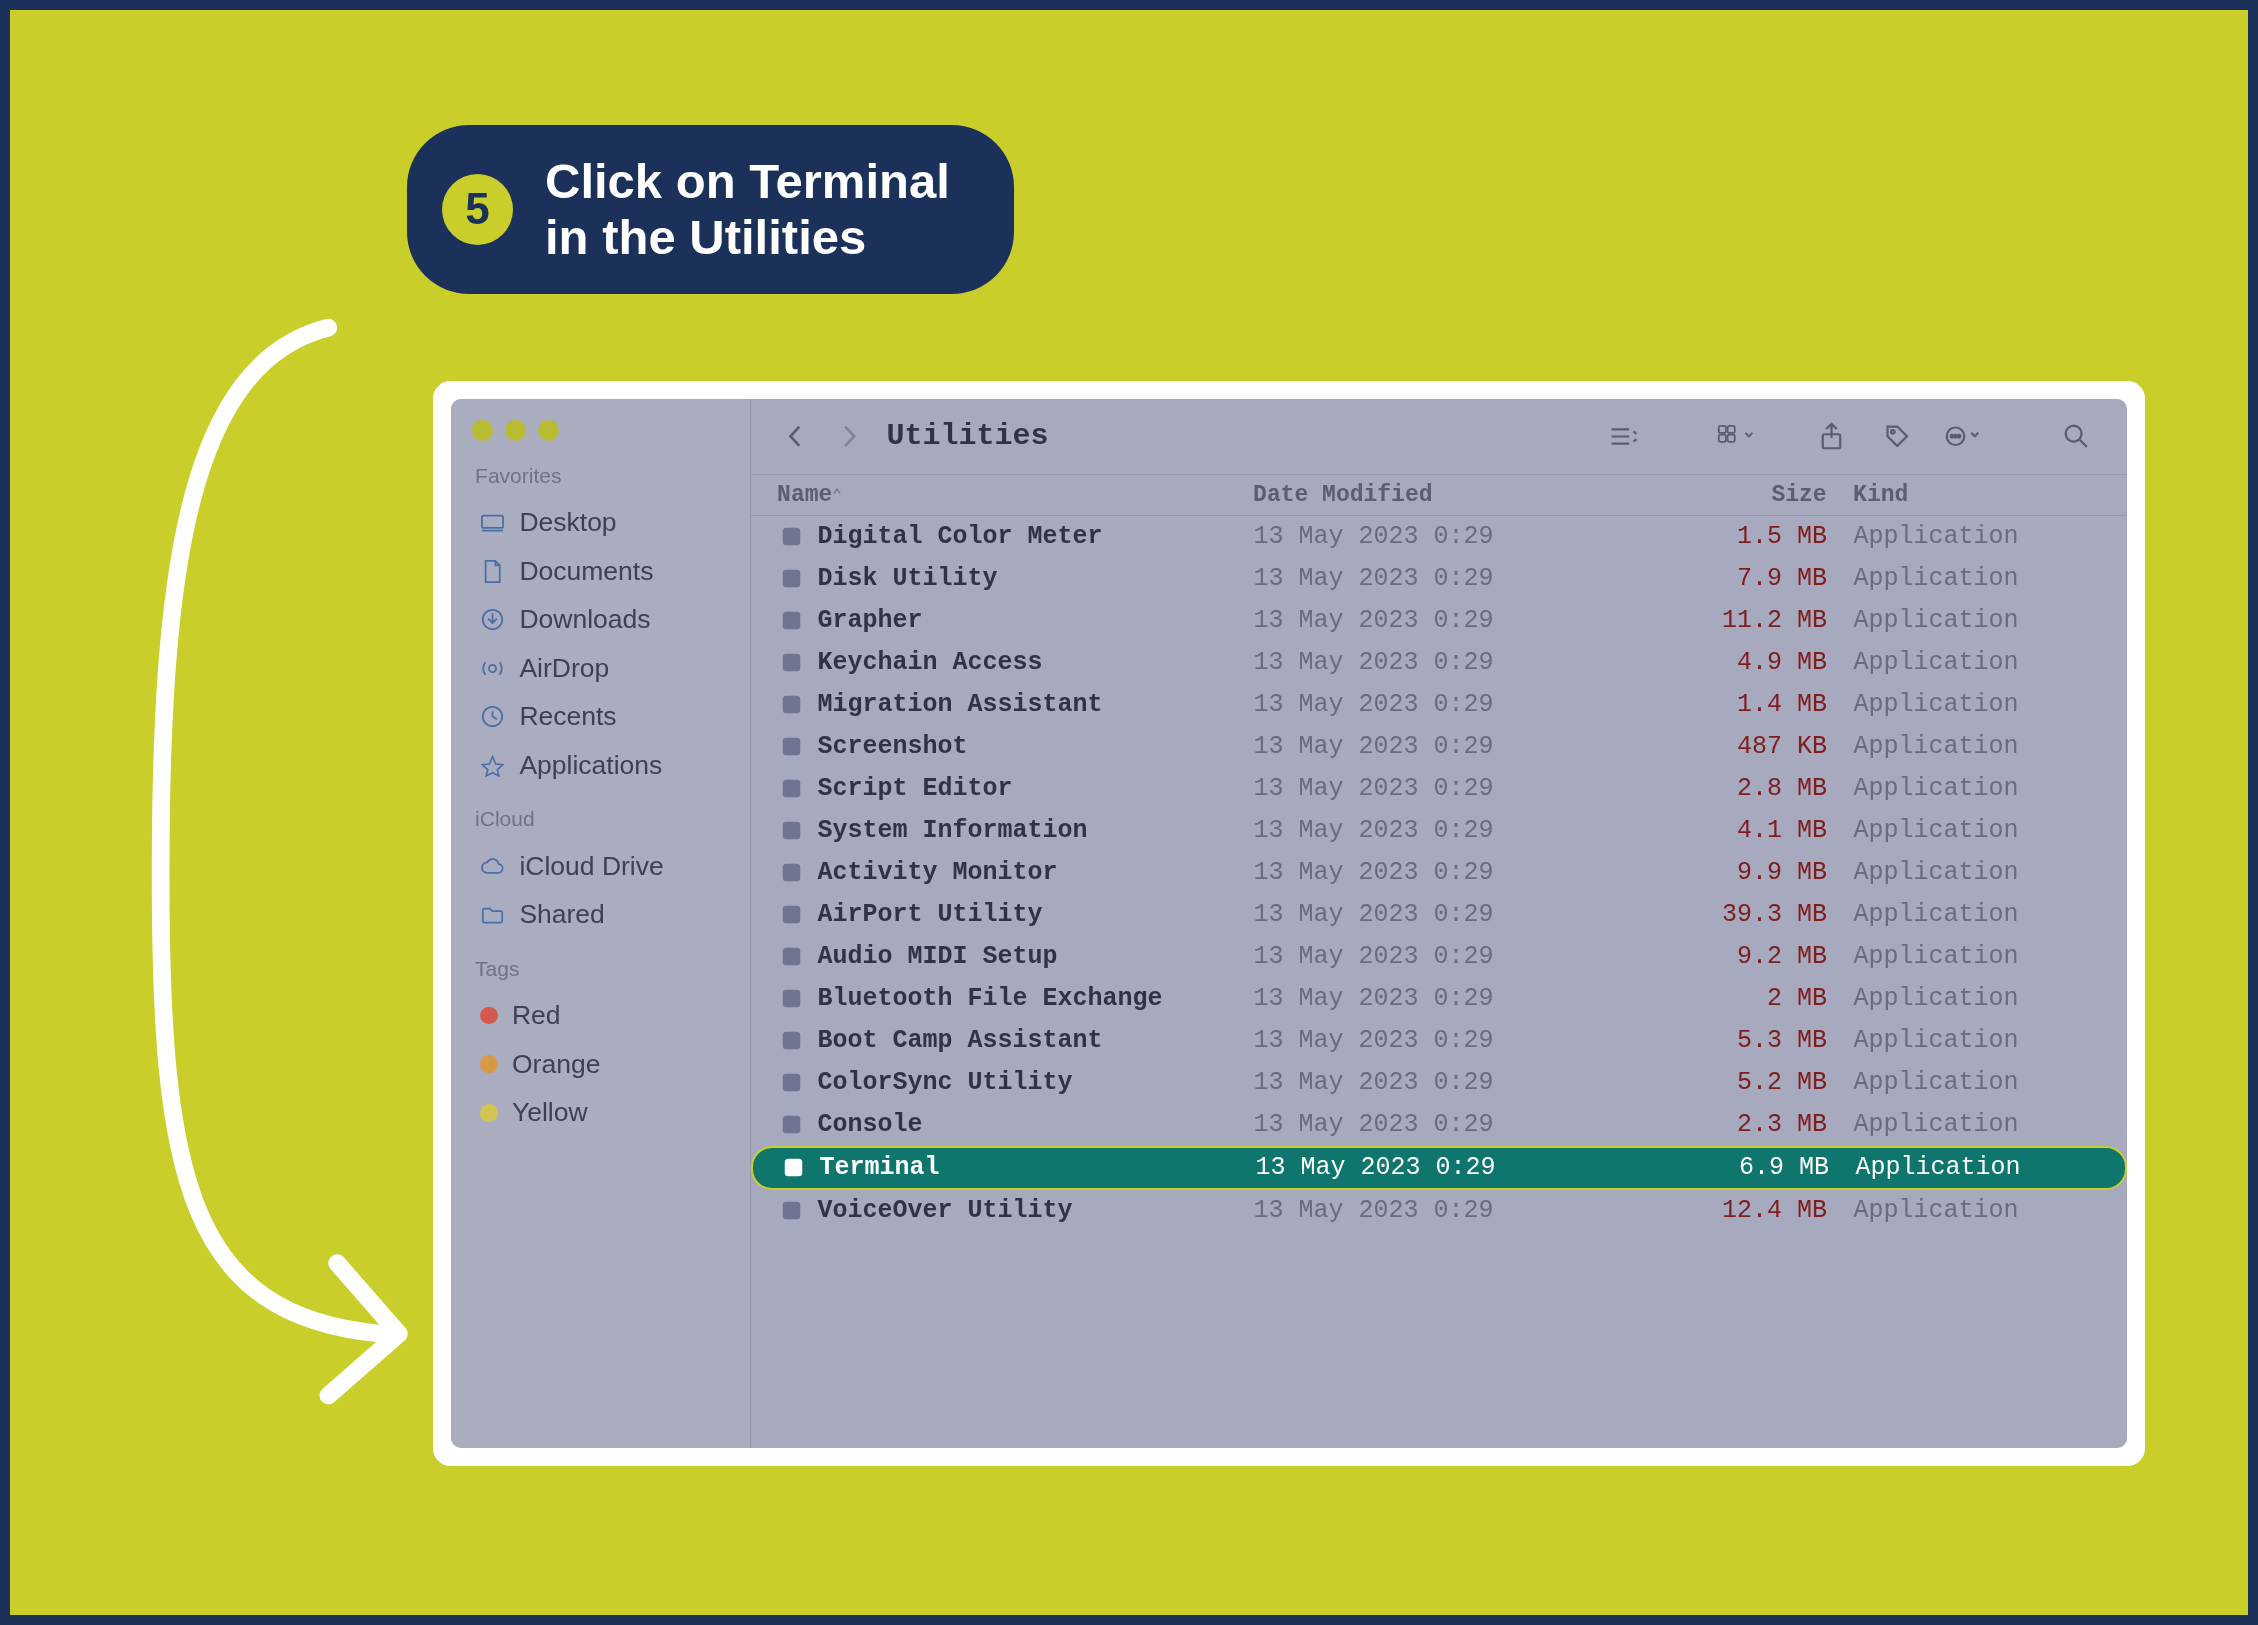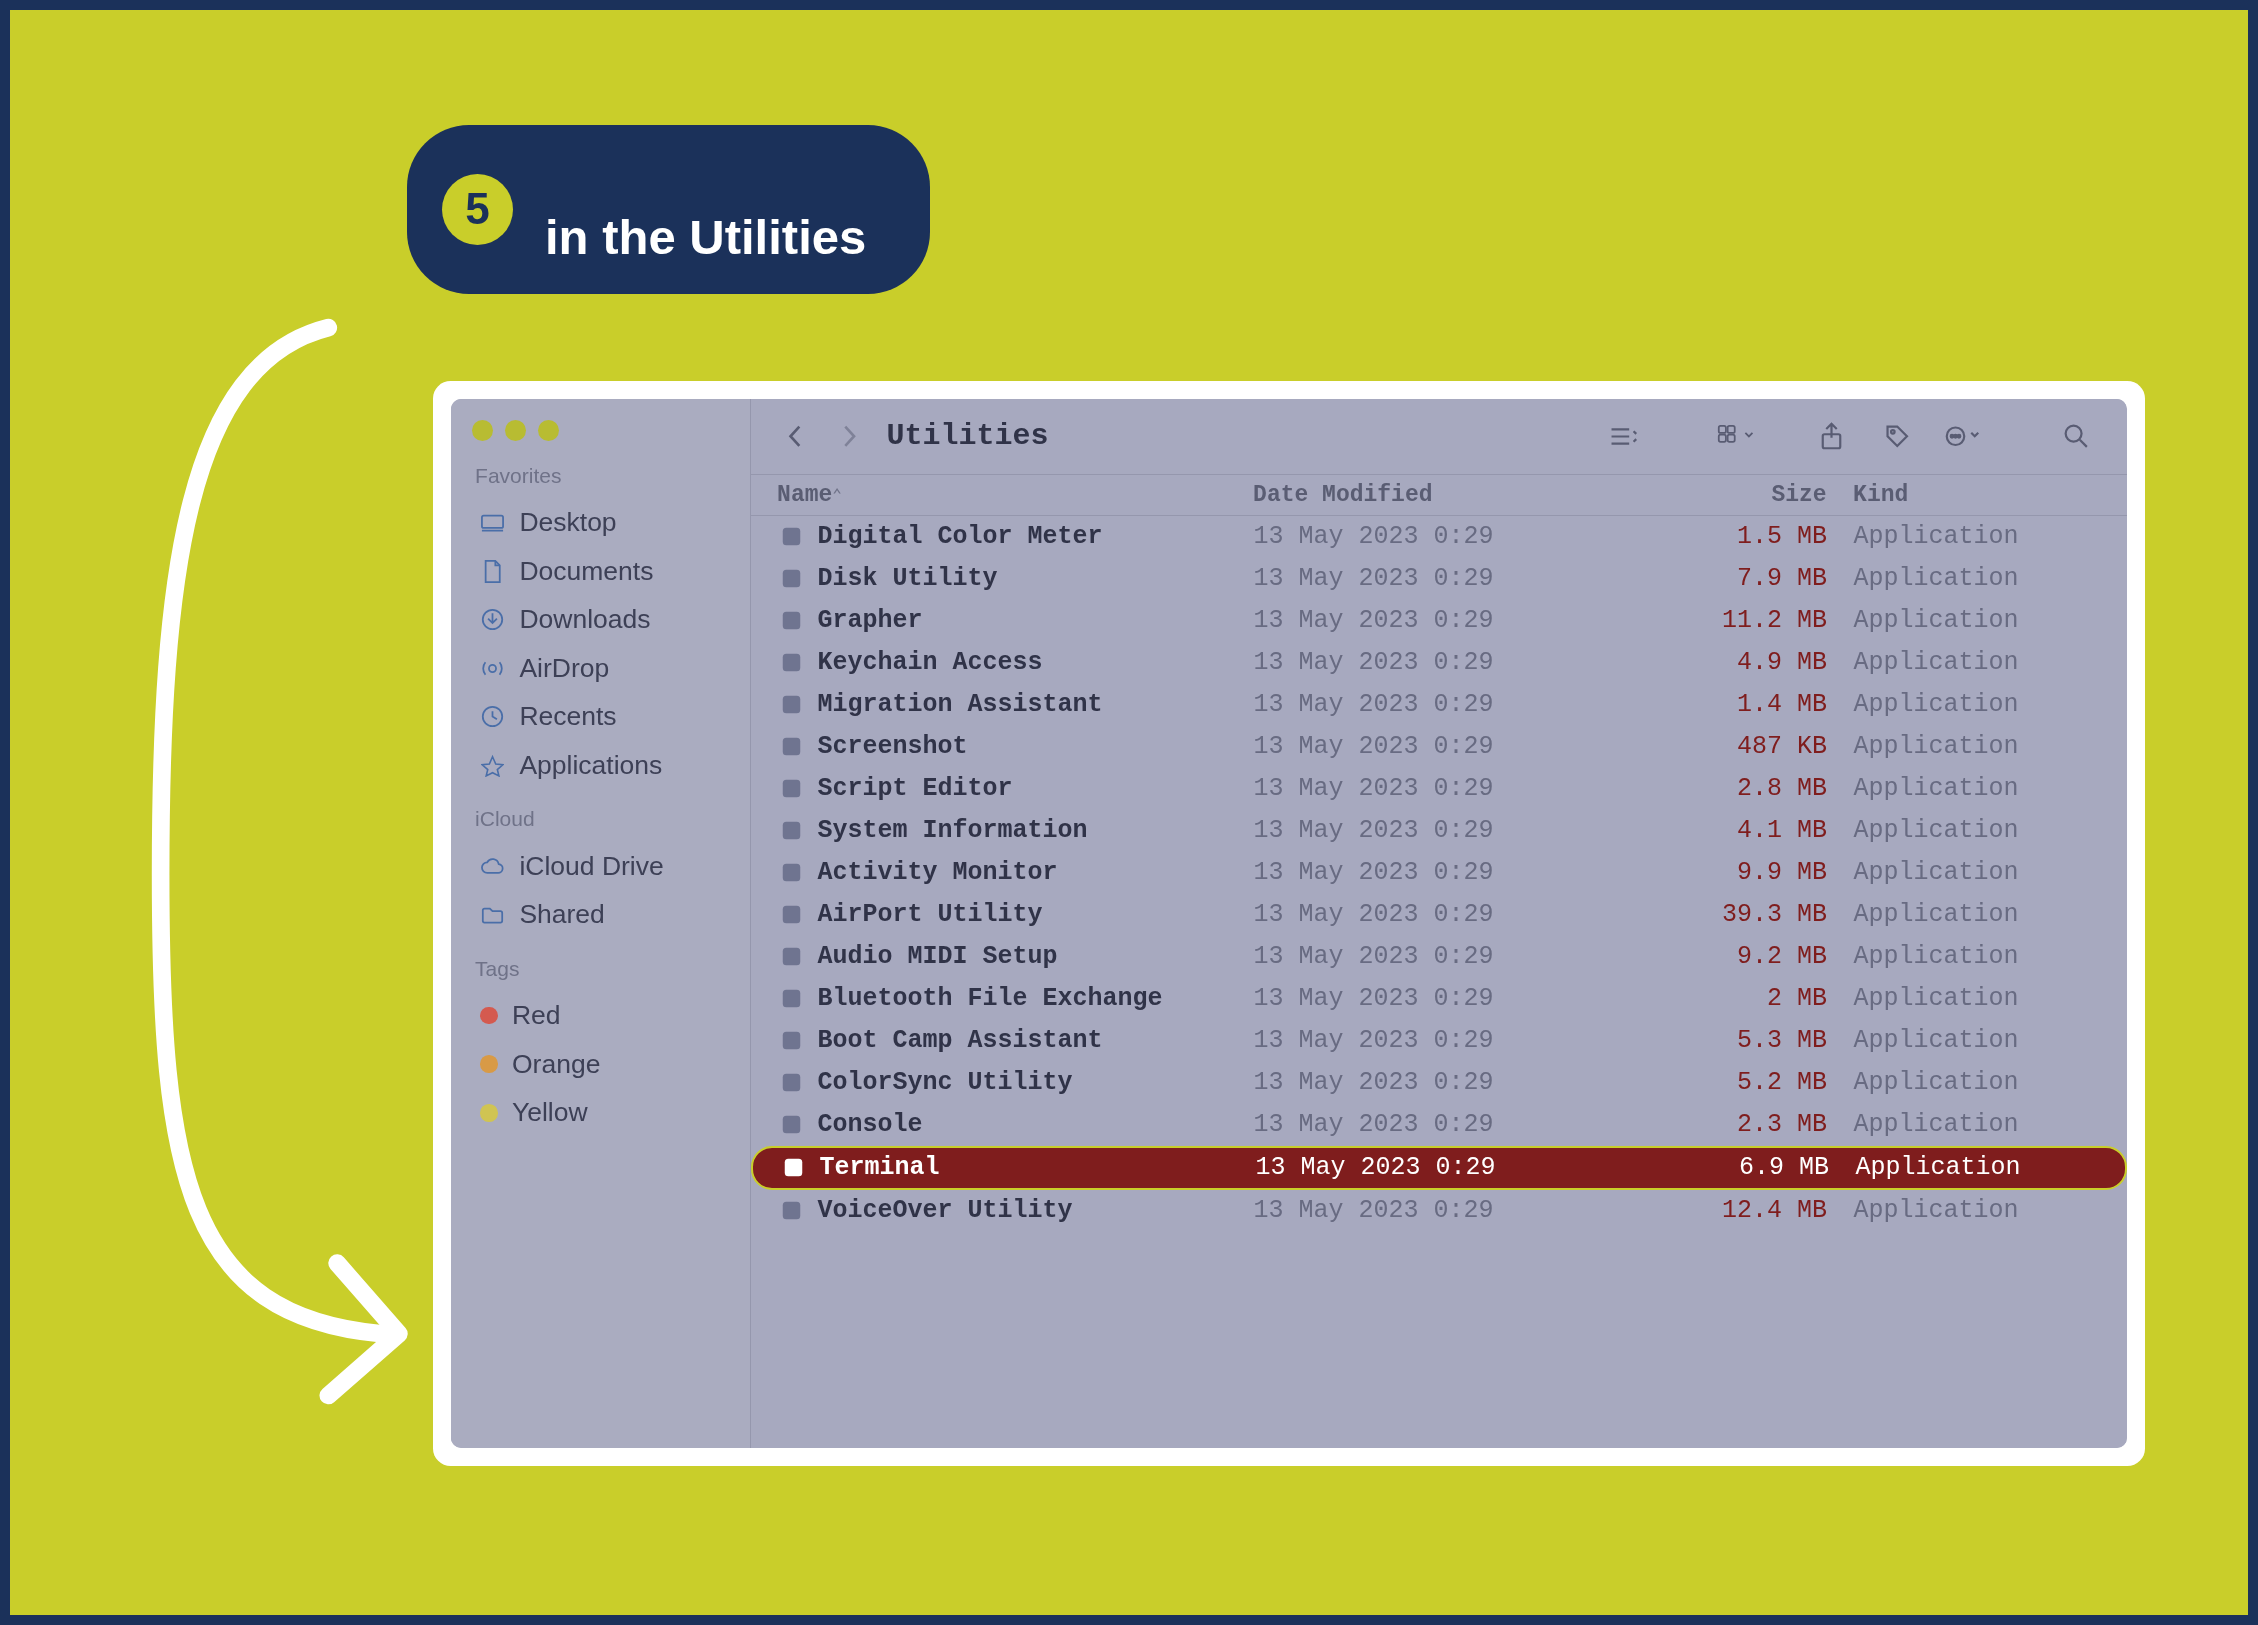--- a/index.html
+++ b/index.html
@@ -201,21 +201,21 @@
     display: flex;
     align-items: center;
     justify-content: center;
     font-size: 17.6px;
   }
   .r-name { width: 436px; }
   .r-date { width: 335px; color: #686b82; }
   .r-size { width: 265px; text-align: right; padding-right: 26.5px; color:#7f1d1d; }
   .r-kind { flex: 1; color:#686b82; }
   .row.selected {
-    background: #7f1d1d;
+    background: #0f766e;
     color: #ffffff;
     border: 2.6px solid #c9ce2a;
     border-radius: 21px;
     height: 44px;
   }
   .row.selected .r-date,
   .row.selected .r-size,
   .row.selected .r-kind { color: #ffffff; }
   .row-name-bold .r-name { font-weight: 600; color:#303348; }
   .row.selected .r-name { font-weight: 600; color:#ffffff; }
@@ -233,21 +233,21 @@
   }
 </style>
 </head>
 <body>
 
 <div class="outer">
 
   <div class="step-pill">
     <div class="step-num">5</div>
     <div class="step-text">
-      <br>
+      <span>Click on Terminal</span><br>
       <span>in the Utilities</span>
     </div>
   </div>
 
   <div class="arrow-wrap">
     <svg viewBox="0 0 360 1260" fill="none" stroke="#ffffff" stroke-width="20" stroke-linecap="round" stroke-linejoin="round">
       <path d="M 220 20 C 60 60, 30 300, 30 640 C 30 980, 60 1140, 280 1160"></path>
       <path d="M 230 1080 L 300 1160 L 220 1230"></path>
     </svg>
   </div>

